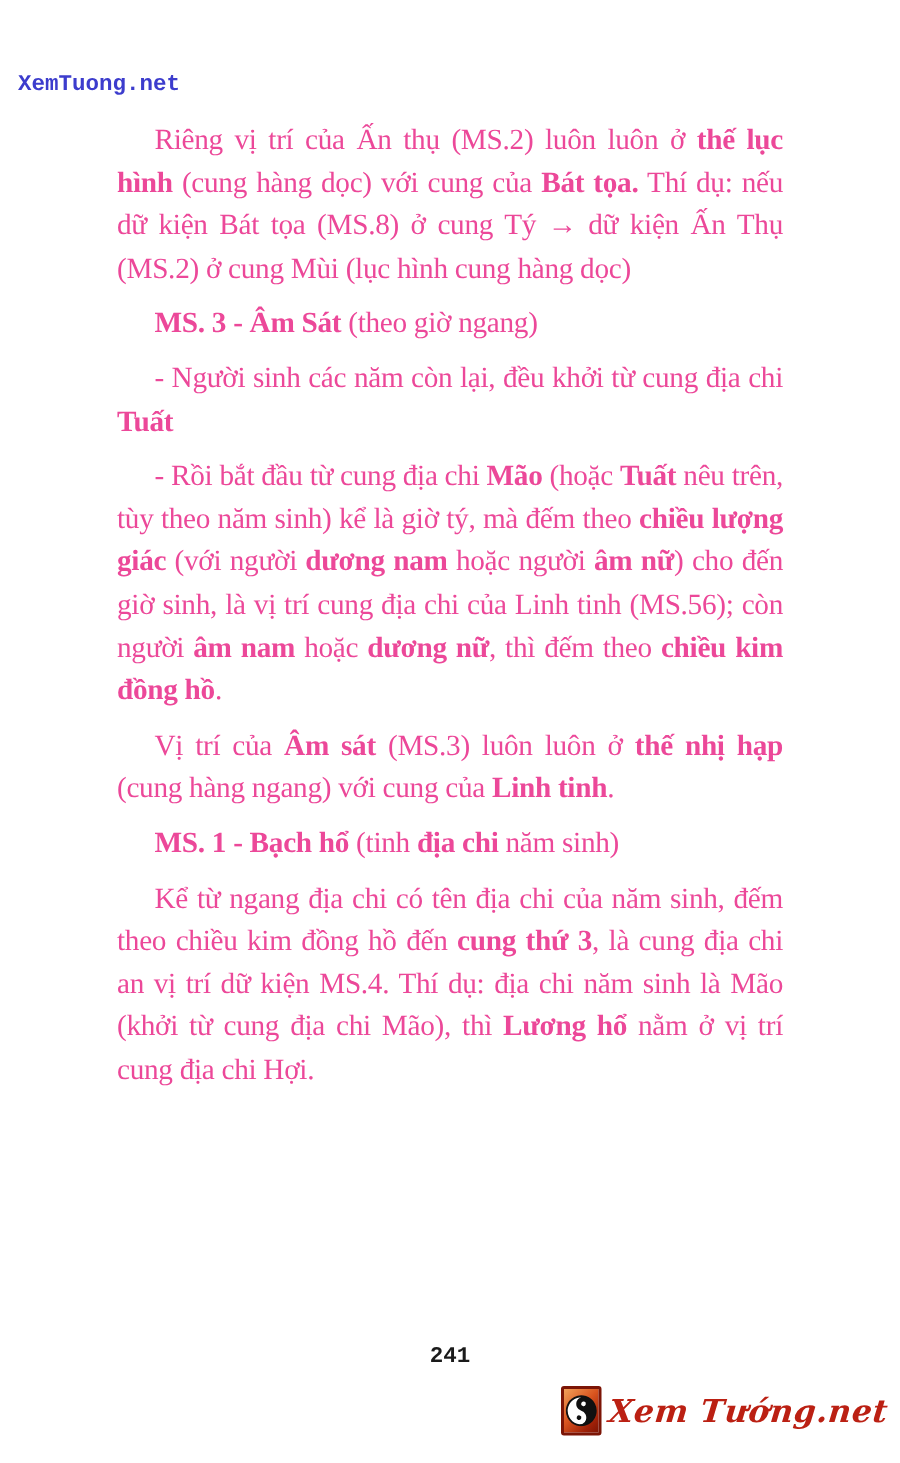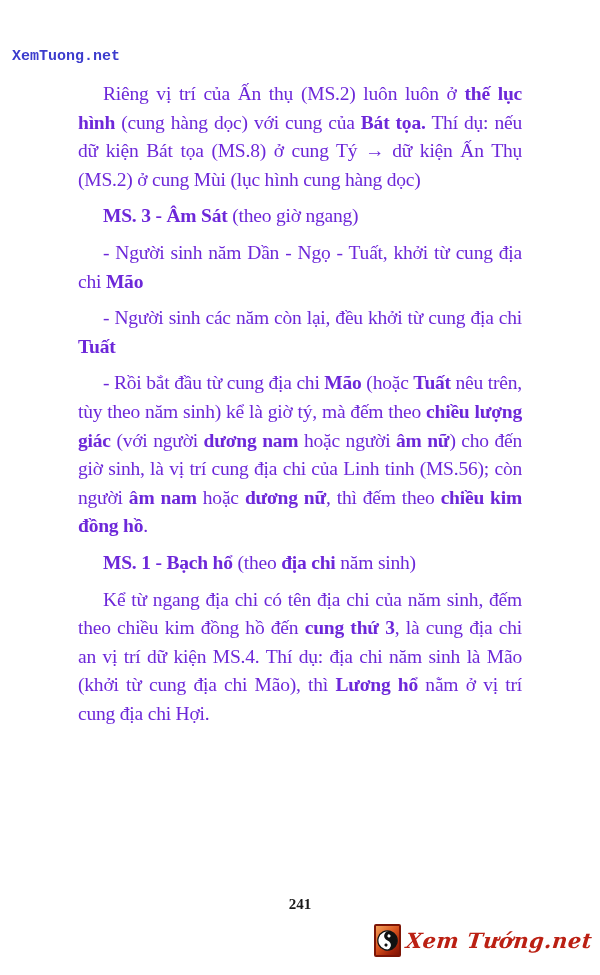--- a/index.html
+++ b/index.html
@@ -29,35 +29,35 @@
   
   .text-block {
     position: absolute;
     left: 78px;
     top: 80px;
     width: 444px;
     font-size: 19.5px;
     line-height: 28.6px;
     letter-spacing: -0.2px;
     text-align: justify;
-    color: #6d28d9;
+    color: #ec4899;
   }
   .text-block p {
     margin: 0 0 8px 0;
     text-indent: 25px;
   }
   .text-block b { font-weight: bold; }
   
   .page-number {
     position: absolute;
     left: 78px;
     top: 896px;
     width: 444px;
     text-align: center;
-    font-family: Liberation Serif, serif;
+    font-family: Liberation Mono, monospace;
     font-weight: bold;
     font-size: 15px;
     color: #1a1a1a;
   }
   
   .footer-logo {
     position: absolute;
     right: 8px;
     top: 924px;
     display: flex;
@@ -89,24 +89,24 @@
 </style>
 </head>
 <body>
 
 <a class="watermark" style="color: rgb(60, 60, 205);">XemTuong.net</a>
 
 <main class="page">
   <div class="text-block">
       <p><span>Riêng vị trí của Ấn thụ (MS.2) luôn luôn ở </span><b>thế lục hình</b><span> (cung hàng dọc) với cung của </span><b>Bát tọa.</b><span> Thí dụ: nếu dữ kiện Bát tọa (MS.8) ở cung Tý → dữ kiện Ấn Thụ (MS.2) ở cung Mùi (lục hình cung hàng dọc)</span></p>
       <p><b>MS. 3 - Âm Sát</b><span> (theo giờ ngang)</span></p>
-      <p><span>- Người sinh năm Dần - Ngọ - Tuất, khởi từ cung địa chi </span><b>Mão</b></p>
       <p><span>- Người sinh các năm còn lại, đều khởi từ cung địa chi </span><b>Tuất</b></p>
       <p><span>- Rồi bắt đầu từ cung địa chi </span><b>Mão</b><span> (hoặc </span><b>Tuất</b><span> nêu trên, tùy theo năm sinh) kể là giờ tý, mà đếm theo </span><b>chiều lượng giác</b><span> (với người </span><b>dương nam</b><span> hoặc người </span><b>âm nữ</b><span>) cho đến giờ sinh, là vị trí cung địa chi của Linh tinh (MS.56); còn người </span><b>âm nam</b><span> hoặc </span><b>dương nữ</b><span>, thì đếm theo </span><b>chiều kim đồng hồ</b><span>.</span></p>
-      <p><b>MS. 1 - Bạch hổ</b><span> (theo </span><b>địa chi</b><span> năm sinh)</span></p>
+      <p><span>Vị trí của </span><b>Âm sát</b><span> (MS.3) luôn luôn ở </span><b>thế nhị hạp</b><span> (cung hàng ngang) với cung của </span><b>Linh tinh</b><span>.</span></p>
+      <p><b>MS. 1 - Bạch hổ</b><span> (tinh </span><b>địa chi</b><span> năm sinh)</span></p>
       <p><span>Kể từ ngang địa chi có tên địa chi của năm sinh, đếm theo chiều kim đồng hồ đến </span><b>cung thứ 3</b><span>, là cung địa chi an vị trí dữ kiện MS.4. Thí dụ: địa chi năm sinh là Mão (khởi từ cung địa chi Mão), thì </span><b>Lương hổ</b><span> nằm ở vị trí cung địa chi Hợi.</span></p>
     </div>
 
   <div class="page-number">241</div>
 
   <a class="footer-logo">
     <span class="logo-icon">
       <svg width="21" height="21" viewBox="0 0 100 100" aria-hidden="true">
         <g transform="rotate(18 50 50)">
           <circle cx="50" cy="50" r="46" fill="#ffffff" stroke="#111111" stroke-width="6"></circle>

